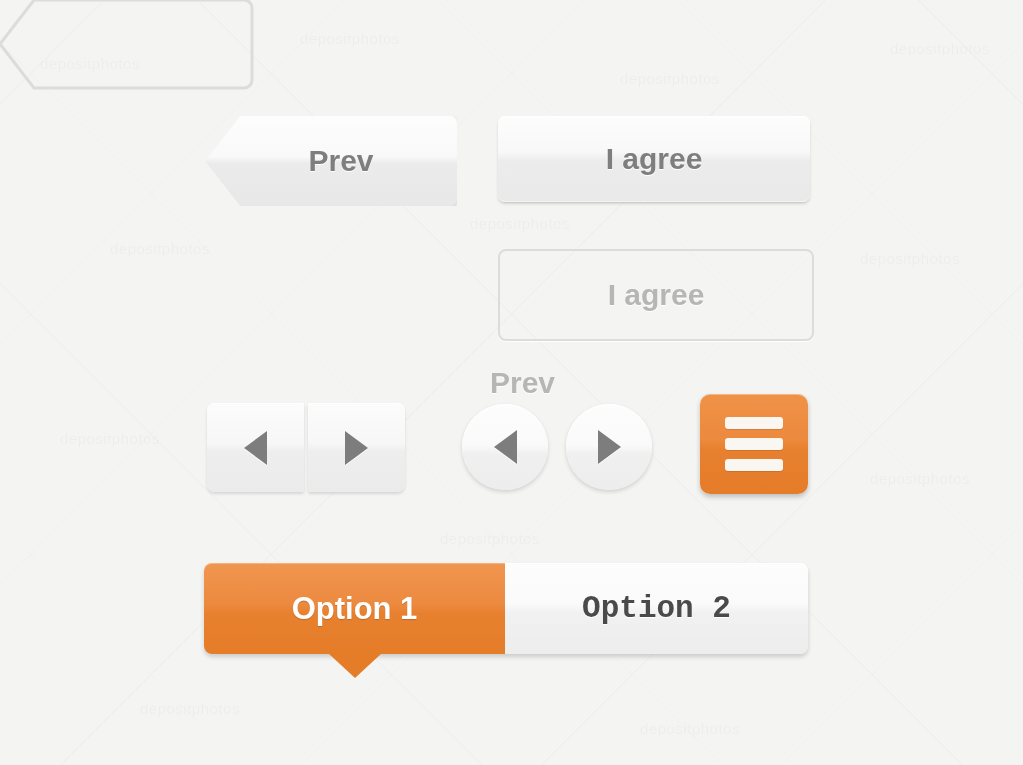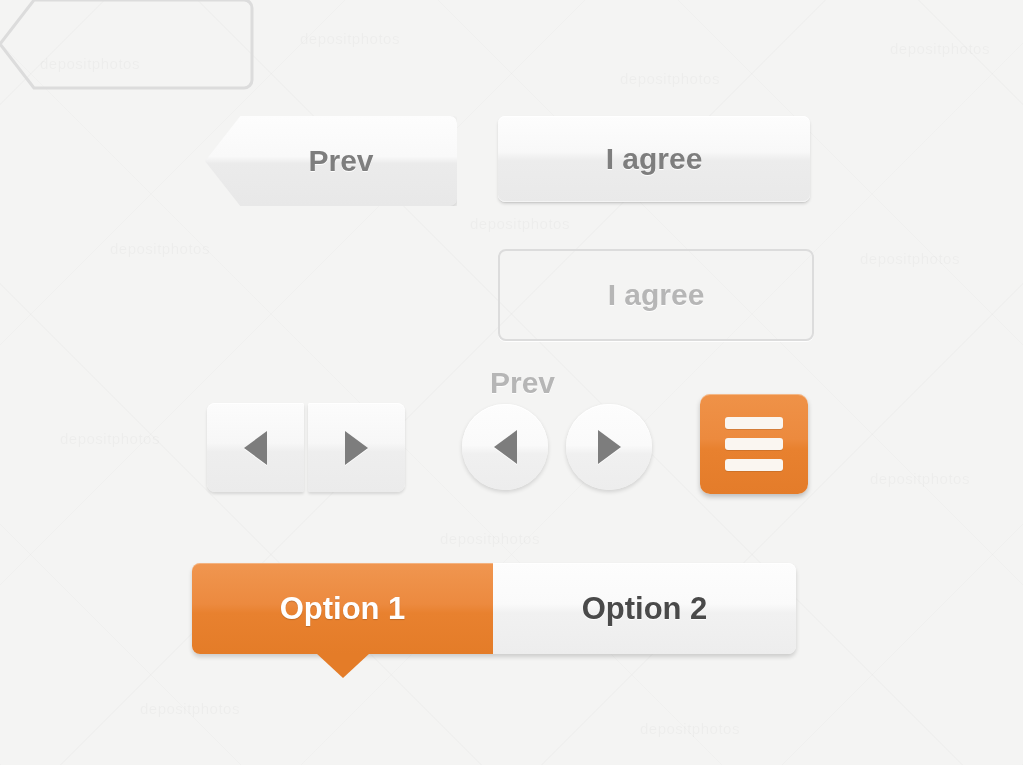--- a/index.html
+++ b/index.html
@@ -177,21 +177,21 @@
   .ham-bar {
     width: 58px; height: 12px;
     border-radius: 3px;
     background: #faf6f1;
     box-shadow: 0 1px 0 rgba(0,0,0,0.10);
   }
 
   
   #tabbar {
     position: absolute;
-    left: 192px; top: 563px; width: 604px; height: 91px;
+    left: 204px; top: 563px; width: 604px; height: 91px;
     border-radius: 8px;
     display: flex;
     overflow: visible;
     box-shadow: 0 3px 4px rgba(0,0,0,0.16);
   }
   .tab {
     position: relative;
     display: flex;
     align-items: center;
     justify-content: center;
@@ -218,20 +218,21 @@
     border-right: 27px solid transparent;
     border-top: 25px solid #e47c28;
   }
   #tab-2 {
     width: 303px;
     border-radius: 0 8px 8px 0;
     background: linear-gradient(to bottom, #fdfdfd 0%, #fafafa 45%, #f1f1f1 55%, #ededed 100%);
     color: #4a4a4a;
     text-shadow: 0 1px 0 rgba(255,255,255,0.9);
     box-shadow: 0 1px 0 rgba(255,255,255,0.95) inset;
+    font-family: Liberation Mono, monospace;
   }
 </style>
 </head>
 <body>
 
 <div class="wm"></div>
 <div class="wm-marks">
   <span class="wm-mark" style="left:40px;  top:55px;">depositphotos</span>
   <span class="wm-mark" style="left:300px; top:30px;">depositphotos</span>
   <span class="wm-mark" style="left:620px; top:70px;">depositphotos</span>

